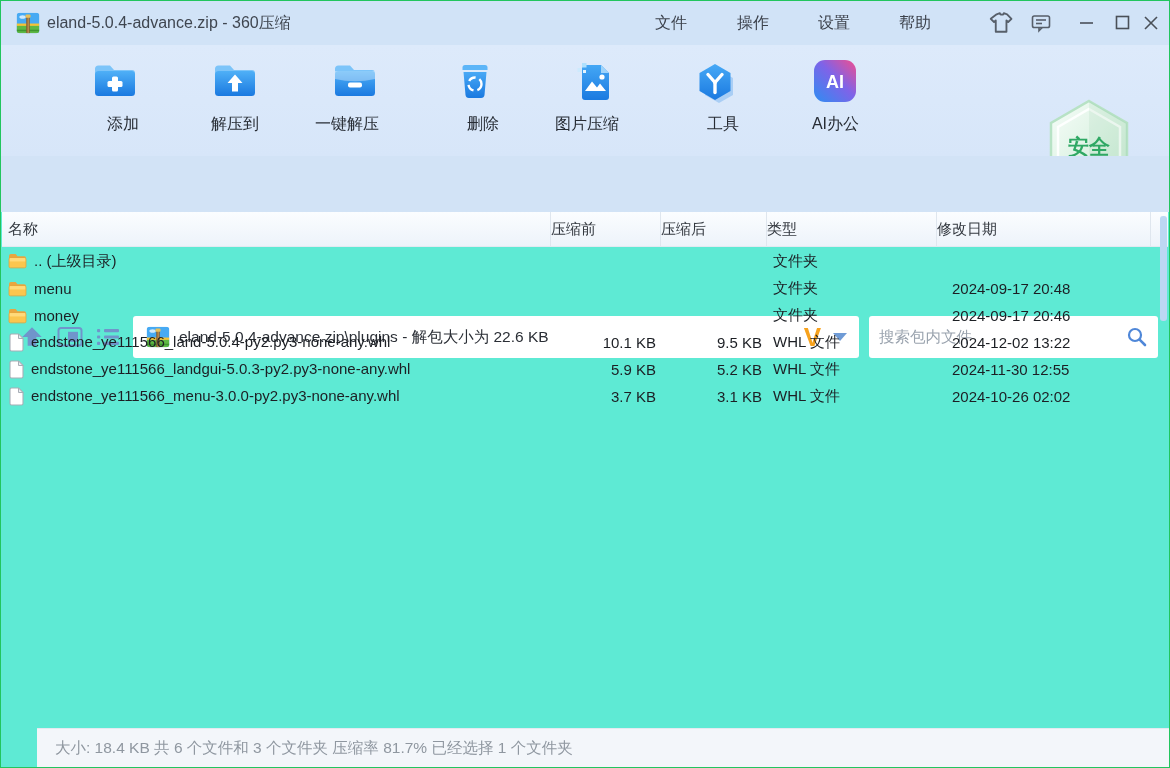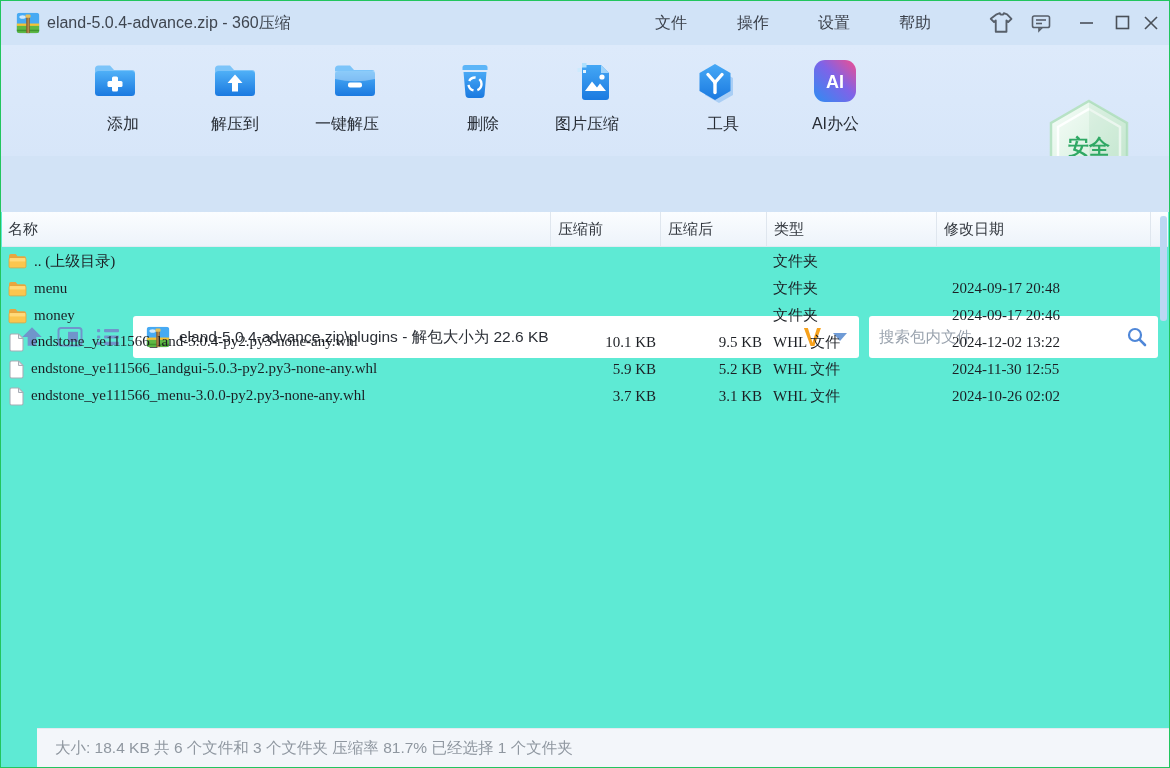--- a/index.html
+++ b/index.html
@@ -38,24 +38,24 @@
   .addr-caret { width:0; height:0; border-left:7px solid transparent; border-right:7px solid transparent;
     border-top:8px solid #6f9bd6; }
   .search-box { position:absolute; left:868px; top:160px; width:289px; height:42px; background:#fff;
     border-radius:3px; display:flex; align-items:center; padding:0 10px; }
   .search-input { flex:1; border:none; outline:none; font-size:15.5px; color:#2b2f36;
     font-family:inherit; background:transparent; }
   .search-input::placeholder { color:#9aa3ae; }
   .search-ico { width:22px; height:22px; flex:0 0 auto; }
 
   
-  .grid-cols { display:grid; grid-template-columns:548px 110px 106px 170px 214px 9px;font-family:Liberation Serif, serif; }
+  .grid-cols { display:grid; grid-template-columns:548px 110px 106px 170px 214px 9px; }
   .table-header { position:absolute; left:1px; top:211px; right:1px; height:35px;
     background:linear-gradient(#fbfdff,#edf3fa); border-bottom:1px solid #e3e9f1; align-items:center; }
-  .th { font-size:15px; color:#33383f; padding-left:7px; height:100%; display:flex; align-items:center; }
+  .th { font-size:15px; color:#33383f; height:100%; display:flex; align-items:center; }
   .th.first { padding-left:6px; }
   .th.sep { border-left:1px solid #dfe6ee; }
   .rows { position:absolute; left:1px; top:247px; right:10px; }
   .frow { height:27px; align-items:center; cursor:default; }
   .cell { font-size:15px; color:#1c1f24; white-space:nowrap; overflow:hidden; }
   .c-name { display:flex; align-items:flex-start; padding-left:6px; gap:7px; }
   .c-num { text-align:right; padding-right:4px; }
   .c-type { padding-left:7px; }
   .c-date { padding-left:16px; }
   .scroll-thumb { position:absolute; right:2px; top:215px; width:7px; height:105px;

